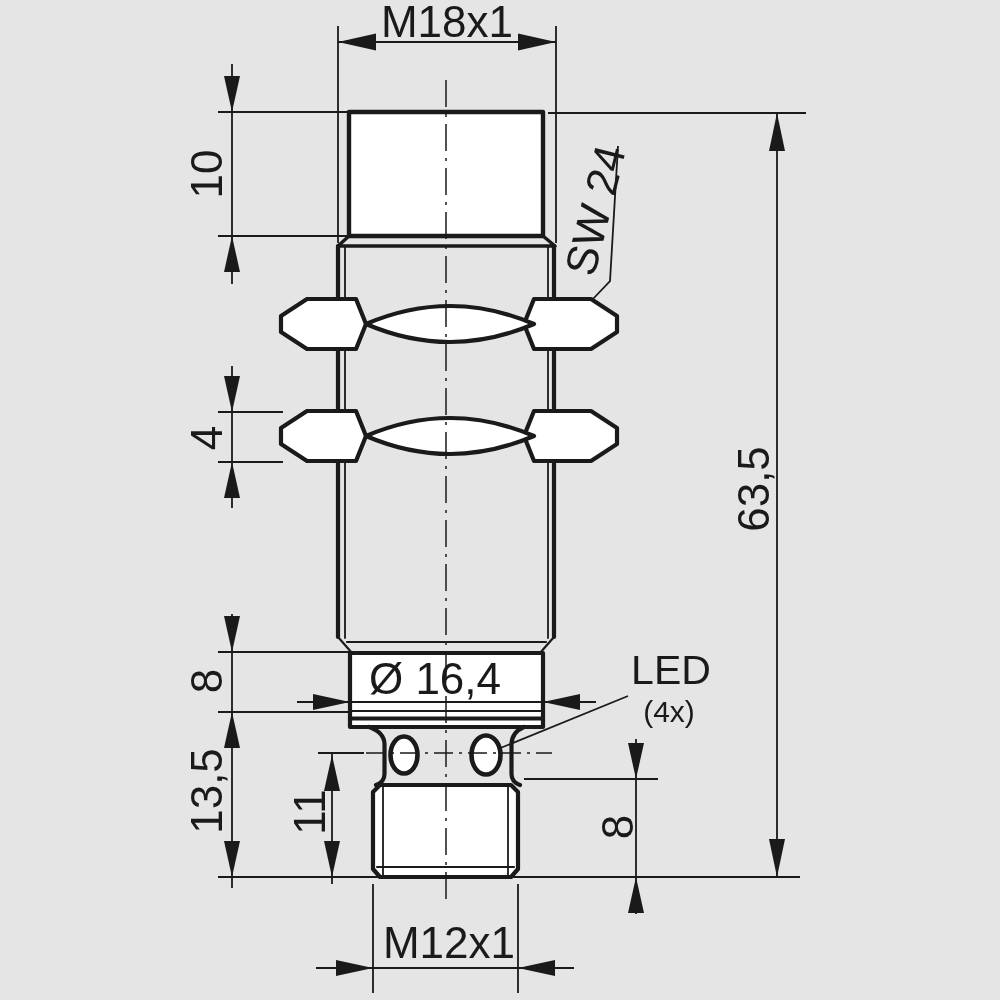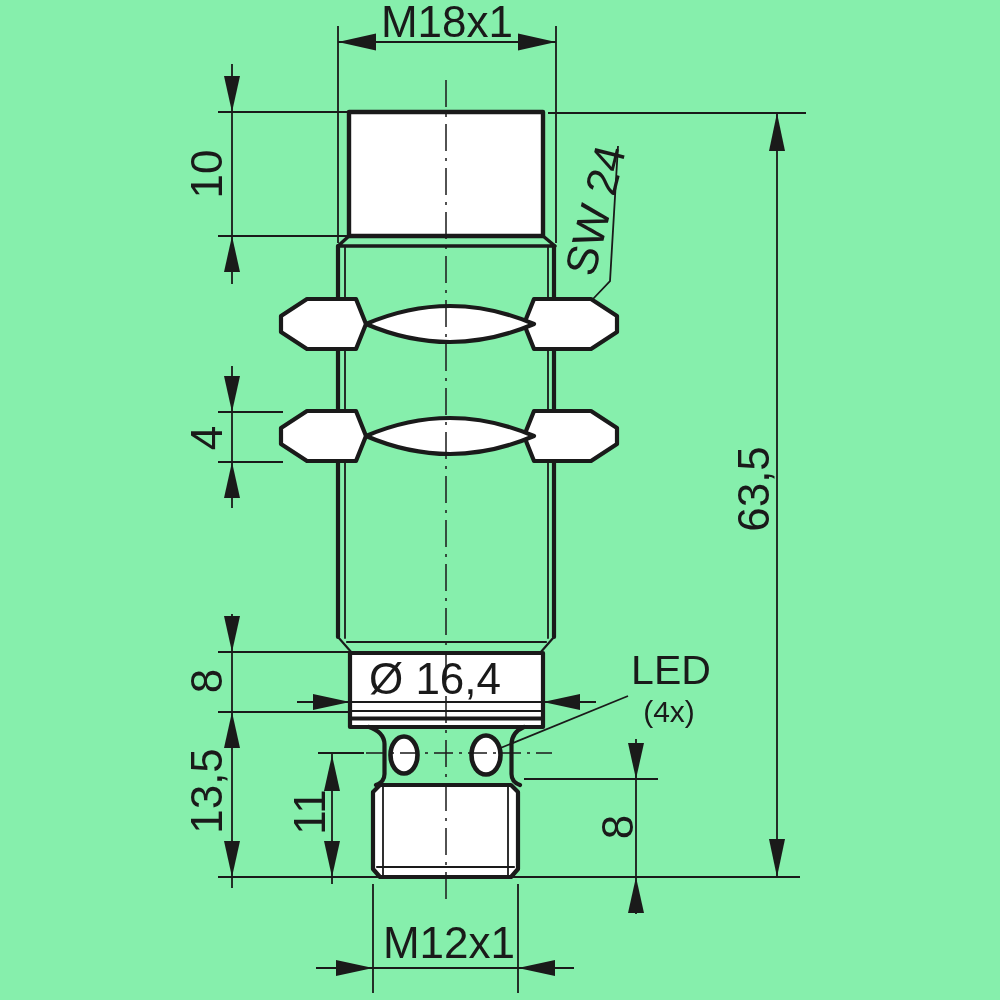--- a/index.html
+++ b/index.html
@@ -1,17 +1,17 @@
 <!DOCTYPE html>
 <html><head>
 <meta charset="utf-8">
 <style>
   html,body{margin:0;padding:0;background:#ffffff;}
   .stage{
-    position:relative;width:1000px;height:1000px;background:#86efac;
+    position:relative;width:1000px;height:1000px;background:#e5e5e5;
     font-family:"Liberation Sans", sans-serif;overflow:hidden;
   }
   svg{display:block;}
   text{fill:#1a1a1a;font-family:"Liberation Sans", sans-serif;}
   .dimtxt{font-size:44px;}
   .bigtxt{font-size:41px;}
   .smalltxt{font-size:30px;}
 </style>
 </head>
 <body>

